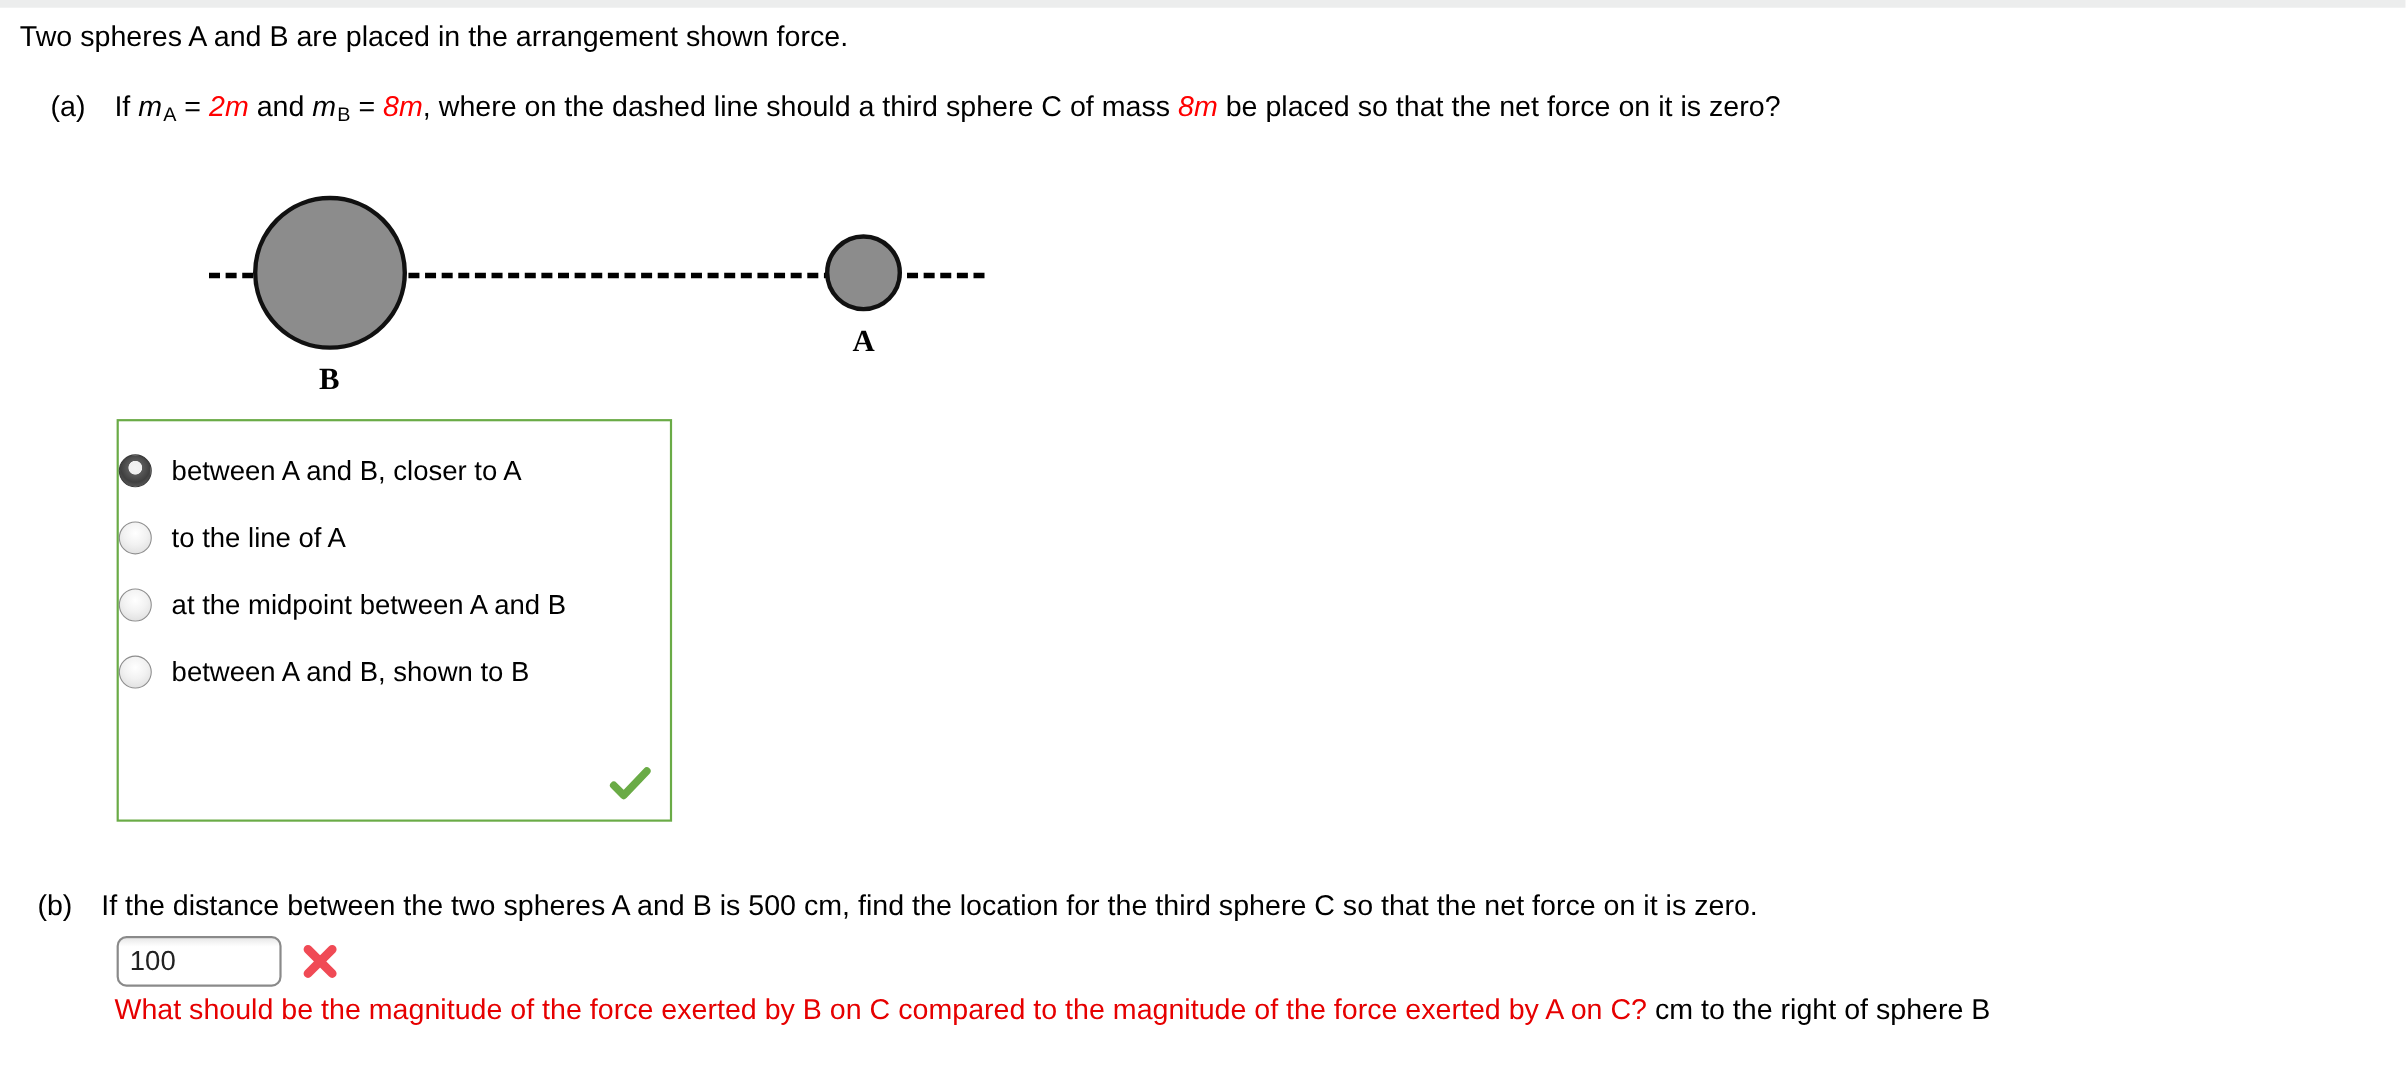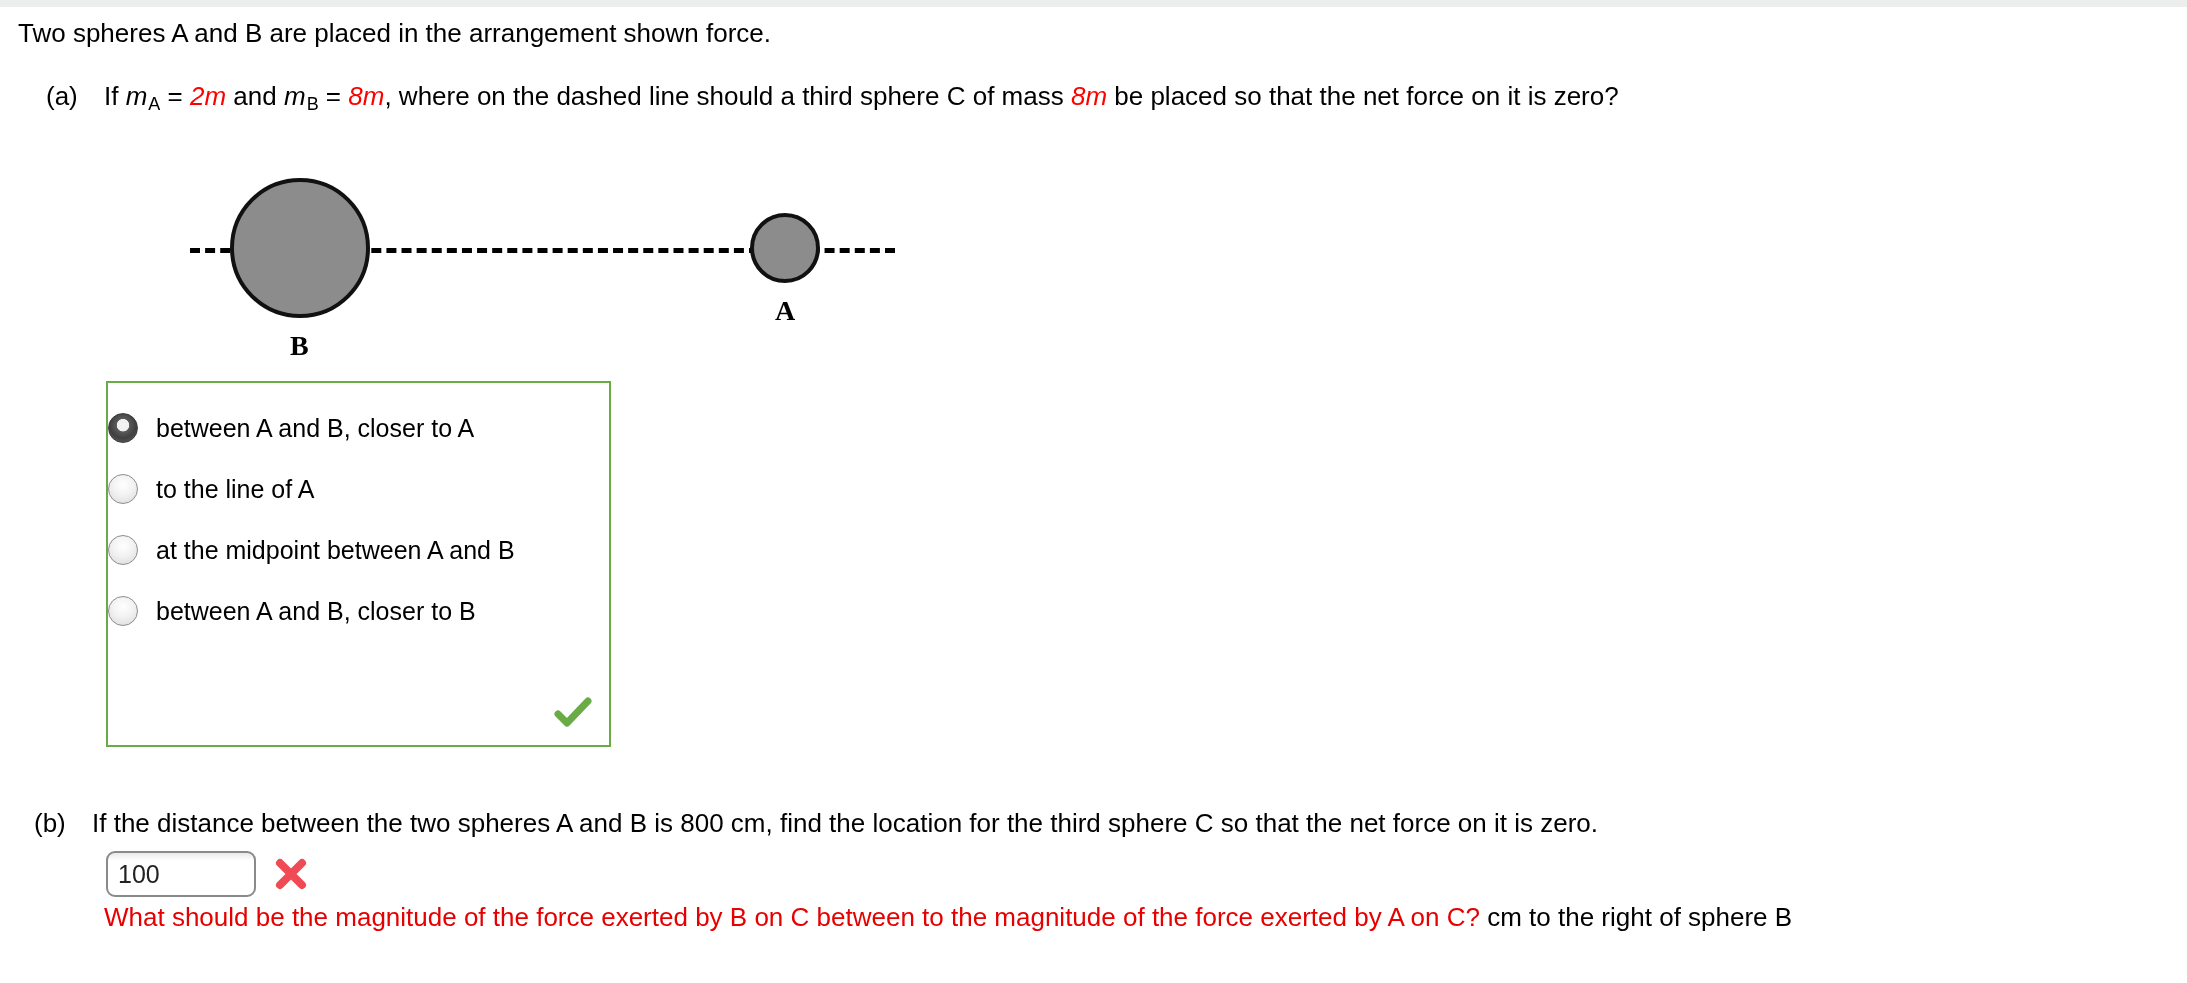--- a/index.html
+++ b/index.html
@@ -208,33 +208,33 @@
   <div class="option-row">
     <span class="radio"></span>
     <span class="option-label">to the line of A</span>
   </div>
   <div class="option-row">
     <span class="radio"></span>
     <span class="option-label">at the midpoint between A and B</span>
   </div>
   <div class="option-row">
     <span class="radio"></span>
-    <span class="option-label">between A and B, closer to B</span>
+    <span class="option-label">between A and B, shown to B</span>
   </div>
   <svg class="check-mark" viewBox="0 0 40 40">
     <path d="M5 21 L14 30 L35 8" stroke="#6aab46" stroke-width="7" fill="none" stroke-linecap="round" stroke-linejoin="round"></path>
   </svg>
 </div>
 
 <div class="part-b">
-  <span class="part-label">(b)</span><span>If the distance between the two spheres A and B is 800 cm, find the location for the third sphere C so that the net force on it is zero.</span>
+  <span class="part-label">(b)</span><span>If the distance between the two spheres A and B is 500 cm, find the location for the third sphere C so that the net force on it is zero.</span>
 </div>
 
 <div class="answer-row">
   <input class="answer-input" type="text" value="100" style="">
   <svg class="x-mark" viewBox="0 0 34 34">
     <path d="M6 6 L28 28 M28 6 L6 28" stroke="#f04a55" stroke-width="8" stroke-linecap="round" fill="none"></path>
   </svg>
 </div>
 
 <div class="feedback">
-  <span class="q">What should be the magnitude of the force exerted by B on C between to the magnitude of the force exerted by A on C?</span><span class="tail"> cm to the right of sphere B</span>
+  <span class="q">What should be the magnitude of the force exerted by B on C compared to the magnitude of the force exerted by A on C?</span><span class="tail"> cm to the right of sphere B</span>
 </div>
 
 </body></html>

